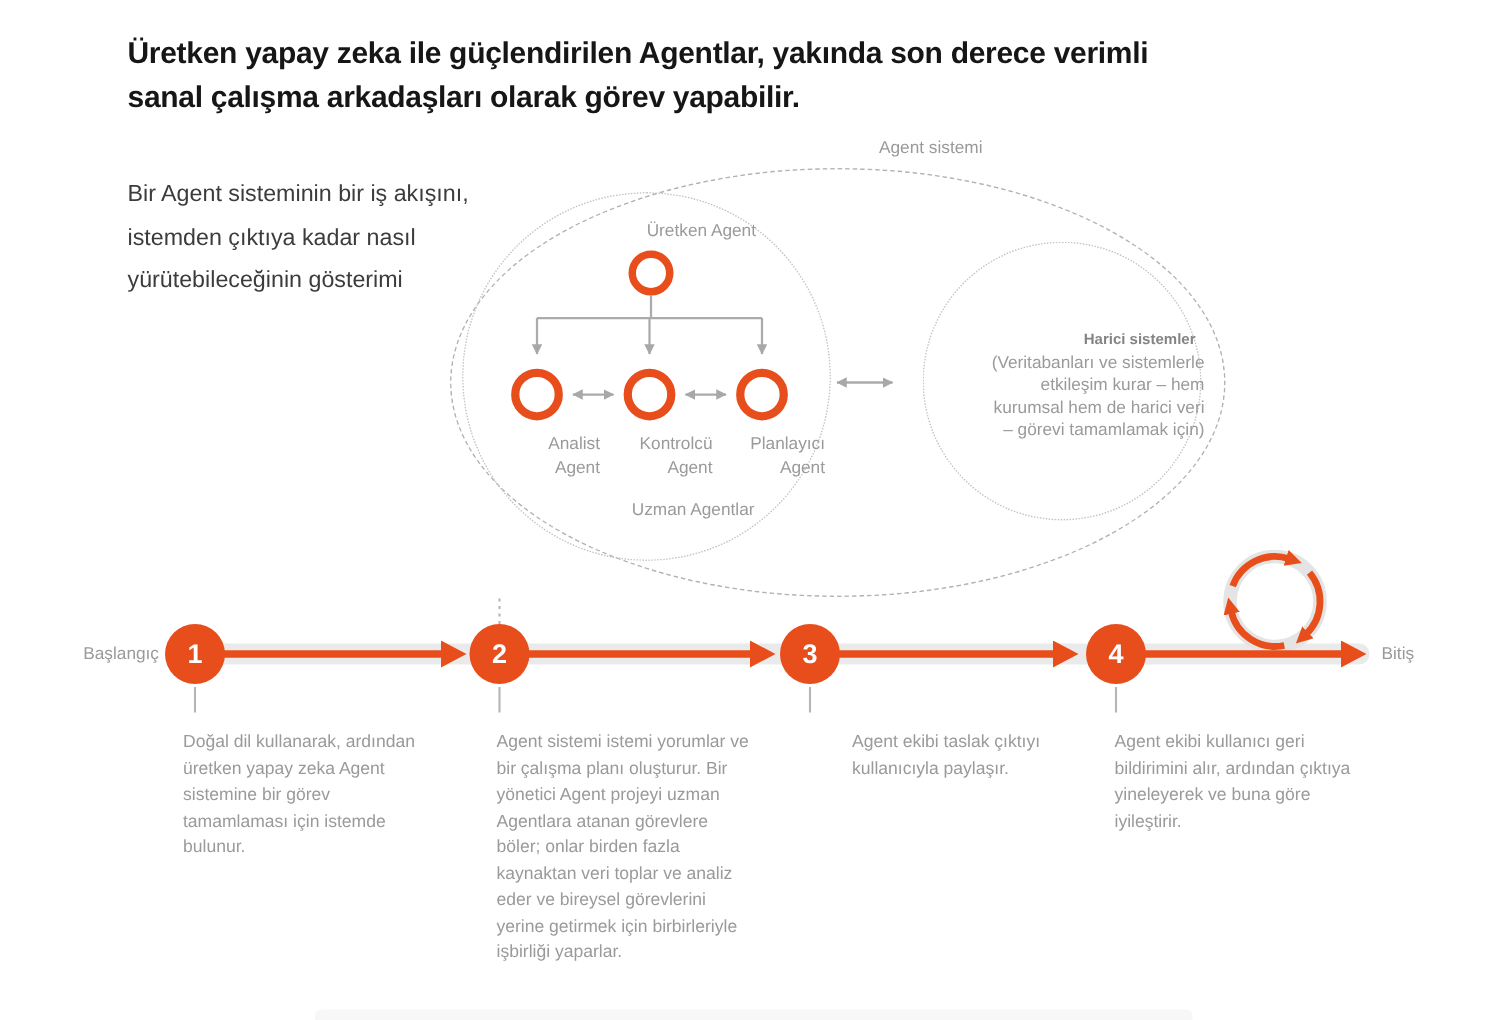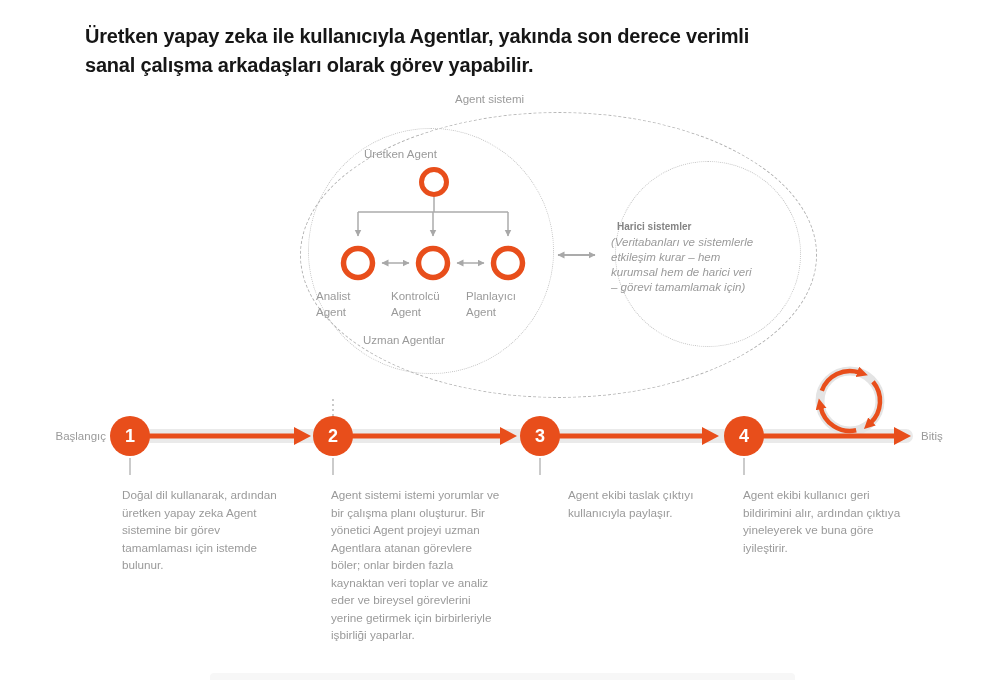--- a/index.html
+++ b/index.html
@@ -2,21 +2,21 @@
 <html><head>
 <meta charset="utf-8">
 <style>
   html,body{margin:0;padding:0;background:#ffffff;}
   #canvas{
     position:relative;width:1000px;height:680px;background:#ffffff;overflow:hidden;
     font-family:"Liberation Sans",sans-serif;color:#222;
   }
   .abs{position:absolute;}
   .pre{white-space:pre-line;}
-  .center{text-align:left;}
+  .center{text-align:right;}
   .muted{color:#9a9a9a;font-size:11.5px;line-height:15.5px;}
 
   .page-title{
     left:85px;top:22px;width:845px;
     font-size:20px;line-height:29px;font-weight:bold;color:#161616;letter-spacing:-0.2px;
   }
   .intro{
     left:85px;top:116px;width:260px;
     font-size:15.5px;line-height:28.5px;color:#3c3c3c;
   }
@@ -34,43 +34,46 @@
     left:615px;top:161px;width:184px;height:184px;
     border:1.5px dotted #c4c4c4;border-radius:50%;
   }
 
   .agent-system-label{left:455px;top:92px;width:200px;}
   .manager-label{left:364px;top:147px;width:140px;}
   .spec-label{top:289px;width:84px;}
   .uzman-label{left:363px;top:333px;width:140px;}
 
   .ext-title{left:617px;top:219px;width:180px;font-weight:bold;color:#848484;font-size:10px;line-height:15px;}
-  .ext-desc{left:611px;top:235px;width:192px;font-size:11.5px;line-height:15px;font-style:italic;}
+  .ext-desc{left:611px;top:235px;width:192px;font-size:11.5px;line-height:15px;}
 
   .start-label{left:26px;top:429px;width:80px;text-align:right;}
   .end-label{left:921px;top:429px;width:60px;}
 
   .step-dot{
     top:416px;width:40px;height:40px;border-radius:50%;
     background:#E84E1B;color:#ffffff;font-weight:bold;font-size:18px;
     display:flex;align-items:center;justify-content:center;
   }
   .step-text{top:486px;font-size:11.7px;line-height:17.5px;color:#9a9a9a;}
 
   .bottom-strip{left:210px;top:673px;width:585px;height:7px;background:#f7f7f7;border-radius:4px 4px 0 0;}
 
   svg{position:absolute;left:0;top:0;pointer-events:none;}
 </style>
 </head>
 <body>
 
 <div id="canvas">
 
-  <div class="abs page-title pre">Üretken yapay zeka ile kullanıcıyla Agentlar, yakında son derece verimli
+  <div class="abs page-title pre">Üretken yapay zeka ile güçlendirilen Agentlar, yakında son derece verimli
 sanal çalışma arkadaşları olarak görev yapabilir.</div>
+  <div class="abs intro pre">Bir Agent sisteminin bir iş akışını,
+istemden çıktıya kadar nasıl
+yürütebileceğinin gösterimi</div>
 
   <div class="abs outer-ellipse"></div>
   <div class="abs inner-circle"></div>
   <div class="abs ext-circle"></div>
 
   <div class="abs muted center agent-system-label">Agent sistemi</div>
   <div class="abs muted center manager-label">Üretken Agent</div>
   <div class="abs muted center pre spec-label" style="left:316px;">Analist
 Agent</div>
   <div class="abs muted center pre spec-label" style="left:391px;">Kontrolcü

